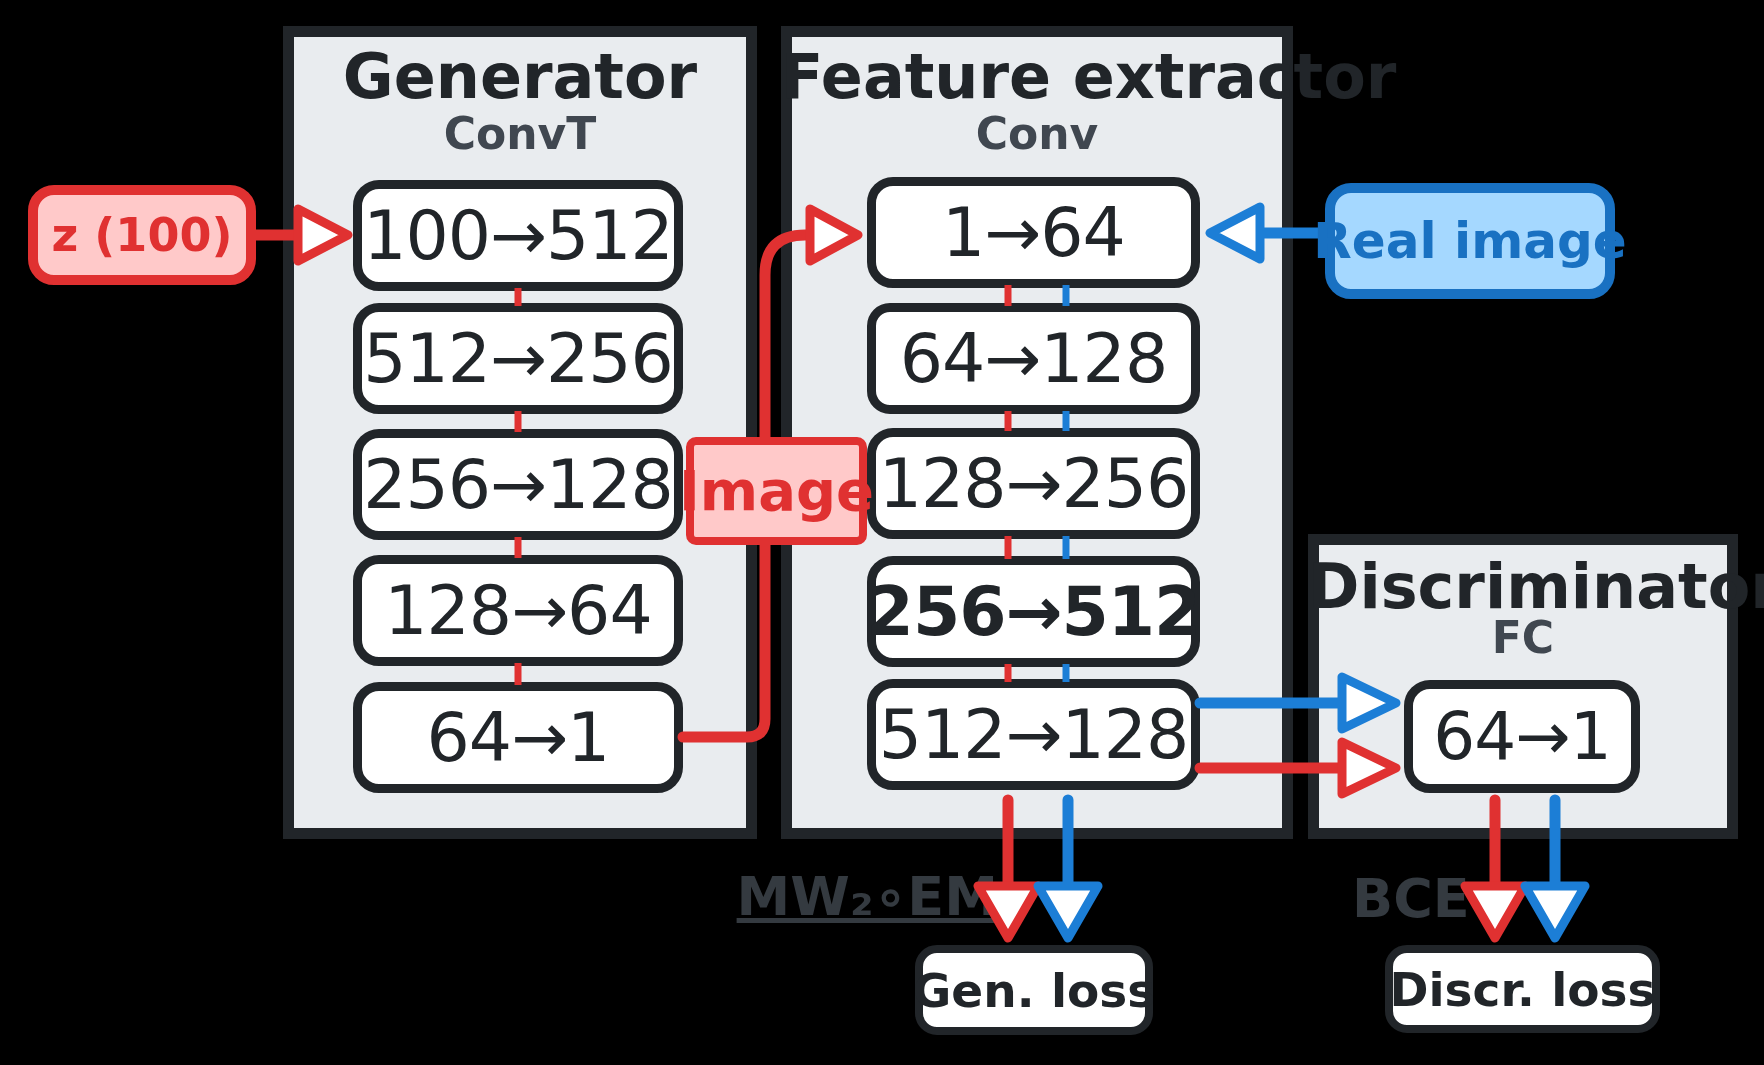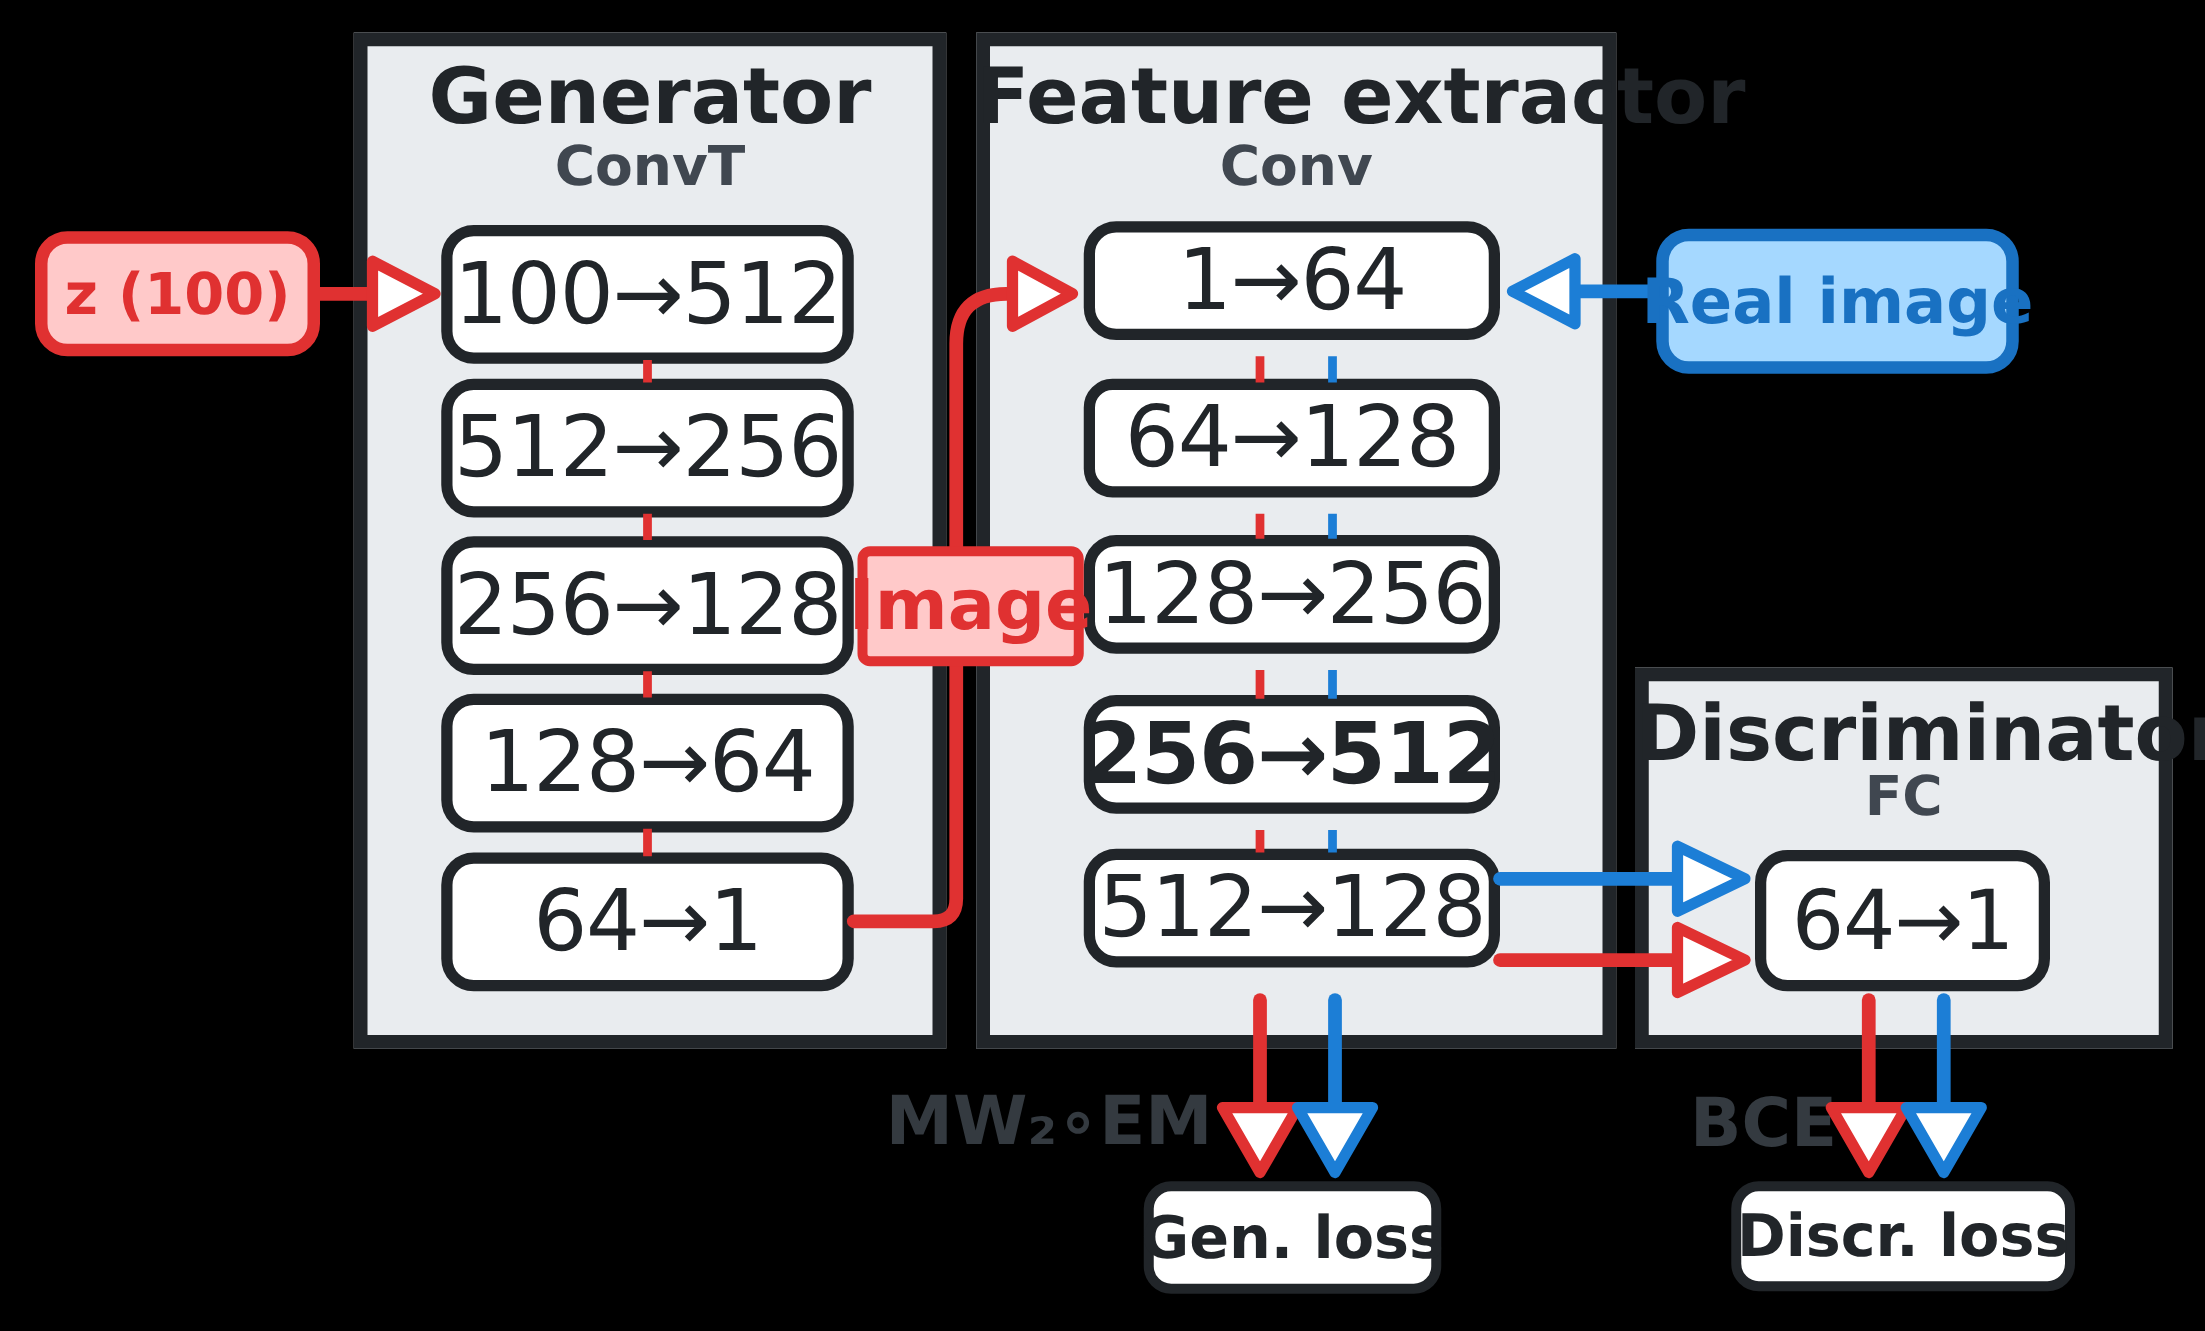--- a/index.html
+++ b/index.html
@@ -30,48 +30,48 @@
   #discriminator-subtitle{left:1308px;top:616px;width:430px;}
 
   .node{position:absolute;box-sizing:border-box;background:var(--node-fill);
         border:9px solid var(--ink);border-radius:26px;
         display:flex;align-items:center;justify-content:center;
         font-size:68px;font-weight:500;letter-spacing:-1px;color:var(--ink);
         white-space:nowrap;}
   .gn{left:353px;width:330px;height:111px;}
   #g-node-0{top:180px;} #g-node-1{top:303px;} #g-node-2{top:429px;}
   #g-node-3{top:555px;} #g-node-4{top:682px;}
-  .fn{left:867px;width:333px;height:95px;}
+  .fn{left:867px;width:333px;height:111px;}
   #f-node-0{top:177px;} #f-node-1{top:303px;border-radius:23px;} #f-node-2{top:428px;}
   #f-node-3{top:556px;font-weight:bold;} #f-node-4{top:679px;}
   #d-node-0{left:1404px;top:680px;width:236px;height:113px;font-size:66px;}
 
   .pill{position:absolute;box-sizing:border-box;border-radius:26px;
         display:flex;align-items:center;justify-content:center;
         font-weight:600;white-space:nowrap;line-height:1;}
   #z-label{left:28px;top:185px;width:228px;height:100px;
         background:var(--red-fill);border:10px solid var(--red);
         color:var(--red);font-size:46px;}
   #real-image-label{left:1325px;top:183px;width:290px;height:116px;
         background:var(--blue-fill);border:10px solid var(--blue-dark);
         color:var(--blue-dark);font-size:50px;}
-  #image-label{left:686px;top:437px;width:181px;height:96px;border-radius:10px;
+  #image-label{left:686px;top:437px;width:181px;height:108px;border-radius:10px;
         background:var(--red-fill);border:8px solid var(--red);
         color:var(--red);font-size:56px;}
 
   .loss{position:absolute;box-sizing:border-box;background:var(--node-fill);
         border:8px solid var(--ink);border-radius:22px;
         display:flex;align-items:center;justify-content:center;
         font-size:47px;font-weight:600;color:var(--ink);white-space:nowrap;}
   #gen-loss-box{left:915px;top:945px;width:238px;height:90px;}
   #discr-loss-box{left:1385px;top:945px;width:275px;height:88px;}
 
   .metric{position:absolute;font-size:54px;font-weight:600;color:var(--metric);
           line-height:1;white-space:nowrap;}
-  #mw-em-label{left:620px;top:870px;width:350px;text-align:right;}
+  #mw-em-label{left:648px;top:870px;width:350px;text-align:right;text-decoration:underline;}
   #bce-label{left:1352px;top:872px;width:110px;text-align:center;}
 
   #wires{position:absolute;left:0;top:0;width:1764px;height:1065px;pointer-events:none;}
   .s-red{stroke:var(--red);fill:none;stroke-width:11;stroke-linecap:round;stroke-linejoin:round;}
   .s-blue{stroke:var(--blue);fill:none;stroke-width:11;stroke-linecap:round;stroke-linejoin:round;}
   .stub-red{stroke:var(--red);stroke-width:7;fill:none;}
   .stub-blue{stroke:var(--blue);stroke-width:7;fill:none;}
   .h-red{fill:#fff;stroke:var(--red);stroke-width:9;stroke-linejoin:round;}
   .h-blue{fill:#fff;stroke:var(--blue);stroke-width:9;stroke-linejoin:round;}
 </style>

